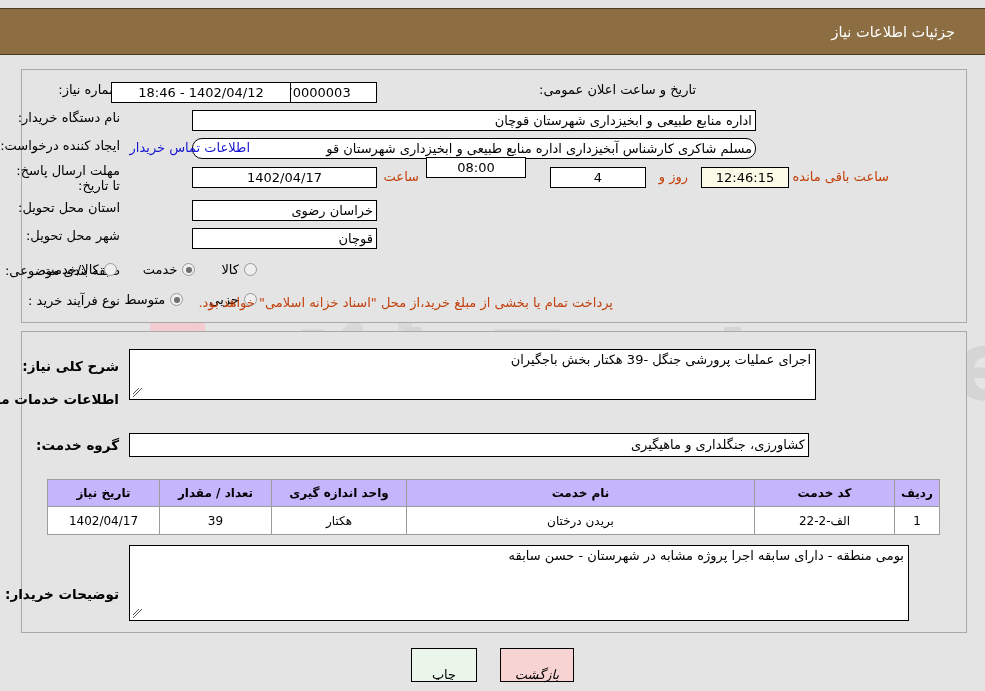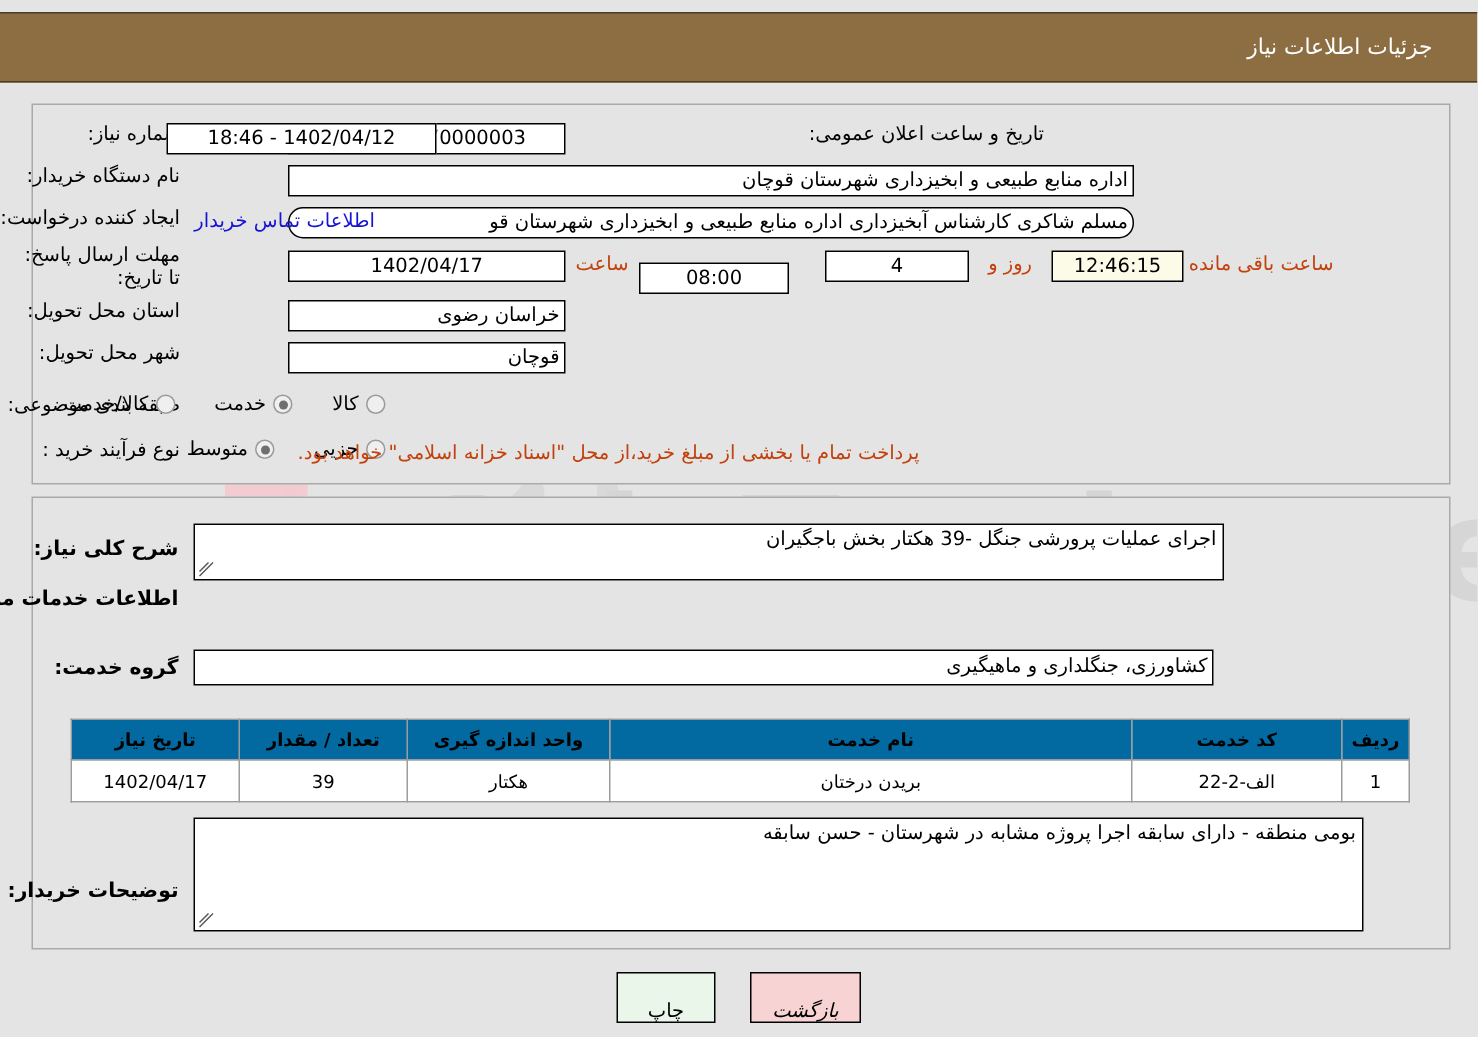--- a/index.html
+++ b/index.html
@@ -155,21 +155,21 @@
   #svc-table {
     position: absolute;
     left: 47px; top: 479px;
     width: 892px;
     border-collapse: collapse;
     z-index: 4;
     background: #fff;
     table-layout: fixed;
   }
   #svc-table th {
-    background: #0369a1;
+    background: #c4b5fd;
     border: 1px solid #9c9c9c;
     font-size: 12px;
     font-weight: bold;
     color: #000;
     height: 26px;
     text-align: center;
     padding: 0 2px;
   }
   #svc-table td {
     background: #ffffff;
@@ -253,21 +253,21 @@
     <span class="lbl">ایجاد کننده درخواست:</span>
   </div>
   <div class="fld rightal" style="position:absolute; right:229px; top:138px; width:564px; z-index:4;border-radius:10px;">مسلم شاکری کارشناس آبخیزداری اداره منابع طبیعی و ابخیزداری شهرستان قو</div>
   <span class="linktxt" style="position:absolute; right:735px; top:140px; z-index:5;">اطلاعات تماس خریدار</span>
 
   <div class="row" style="right:865px; top:163px; width:105px; display:block;">
     <span class="lbl lbl-2l" style="display:block; text-align:right;">مهلت ارسال پاسخ: تا تاریخ:</span>
   </div>
   <div class="fld center" style="position:absolute; right:608px; top:167px; width:185px; z-index:4;">1402/04/17</div>
   <span class="plaintxt" style="position:absolute; right:566px; top:169px; z-index:4;">ساعت</span>
-  <div class="fld center" style="position:absolute; right:459px; top:175px; width:100px; z-index:4;">08:00</div>
+  <div class="fld center" style="position:absolute; right:459px; top:157px; width:100px; z-index:4;">08:00</div>
   <div class="fld center" style="position:absolute; right:339px; top:167px; width:96px; z-index:4;">4</div>
   <span class="plaintxt" style="position:absolute; right:297px; top:169px; z-index:4;">روز و</span>
   <div class="fld ivory" style="position:absolute; right:196px; top:167px; width:88px; z-index:4;">12:46:15</div>
   <span class="plaintxt" style="position:absolute; right:96px; top:169px; z-index:4;">ساعت باقی مانده</span>
 
   <div class="row" style="right:865px; top:200px;">
     <span class="lbl">استان محل تحویل:</span>
   </div>
   <div class="fld rightal" style="position:absolute; right:608px; top:200px; width:185px; z-index:4;">خراسان رضوی</div>
 
@@ -305,21 +305,21 @@
     <span class="radwrap">
       <span class="rad on" id="pt-r1"></span>
       <span class="radlabel" style="margin-left:0;">متوسط</span>
     </span>
   </div>
   <span class="plaintxt" style="position:absolute; right:372px; top:295px; z-index:4;">پرداخت تمام یا بخشی از مبلغ خرید،از محل "اسناد خزانه اسلامی" خواهد بود.</span>
 
   <div class="panel" id="panel-mid"></div>
 
   <span class="sechead" style="right:866px; top:358px;">شرح کلی نیاز:</span>
-  <div class="ta" style="position:absolute; right:169px; top:349px; width:687px; height:38px; z-index:4;">
+  <div class="ta" style="position:absolute; right:169px; top:349px; width:687px; height:51px; z-index:4;">
     <span>اجرای عملیات پرورشی جنگل -39 هکتار بخش باجگیران</span>
     <svg class="grip" viewBox="0 0 11 11" xmlns="http://www.w3.org/2000/svg">
       <line x1="1" y1="10" x2="10" y2="1" stroke="#555" stroke-width="1"></line>
       <line x1="1" y1="7" x2="7" y2="1" stroke="#555" stroke-width="1"></line>
     </svg>
   </div>
 
   <span class="sechead" style="right:866px; top:391px;">اطلاعات خدمات مورد نیاز</span>
 
   <span class="sechead" style="right:866px; top:437px;">گروه خدمت:</span>

